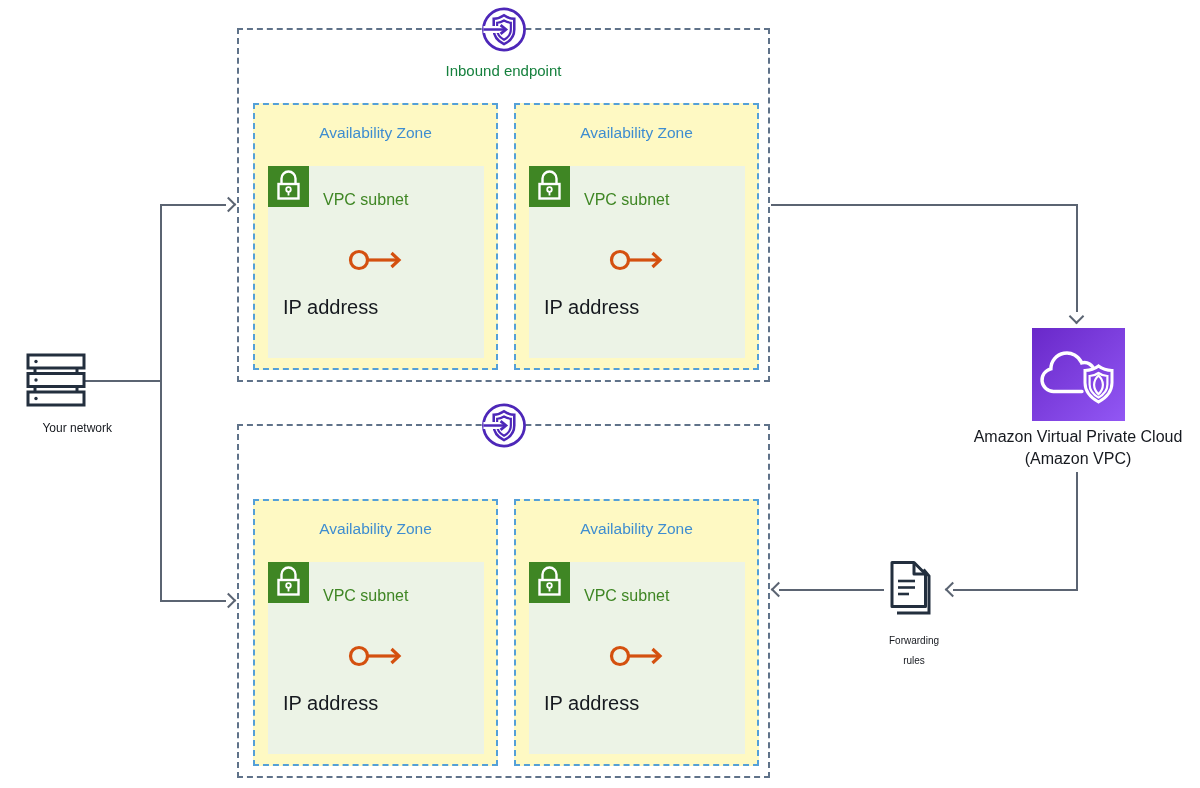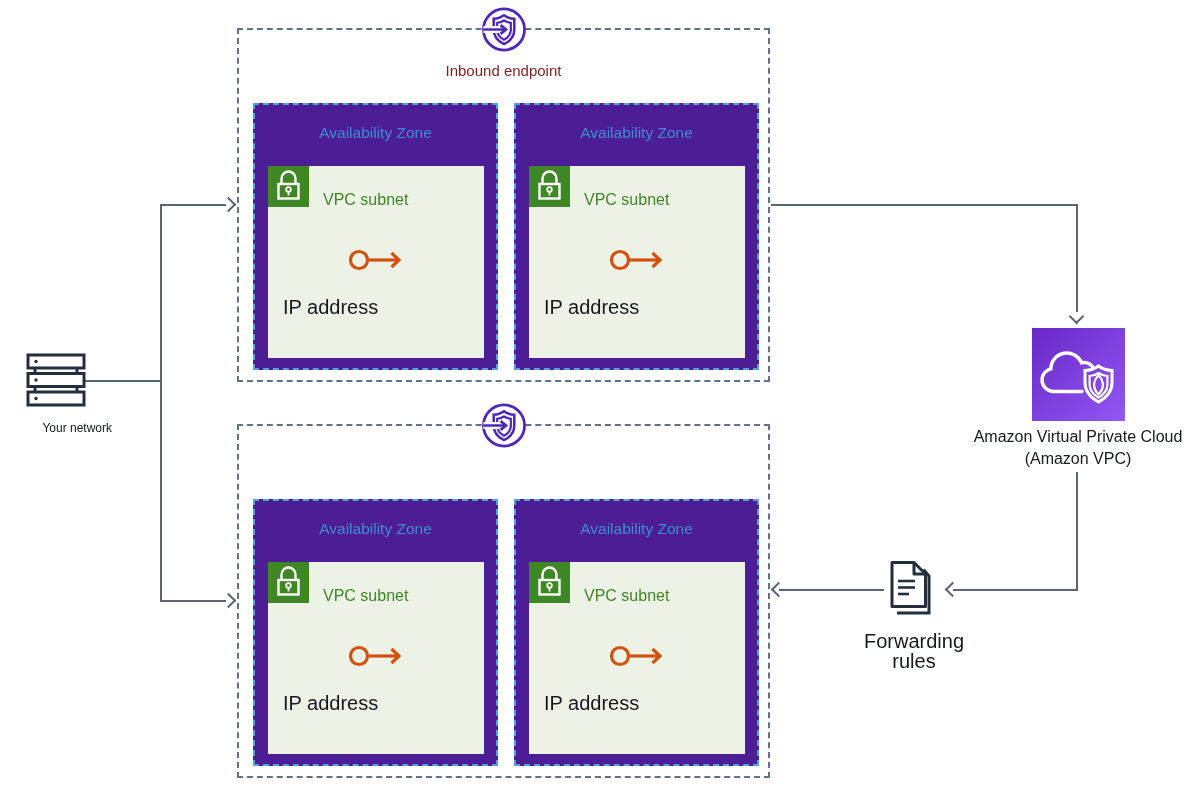--- a/index.html
+++ b/index.html
@@ -4,26 +4,26 @@
 <style>
   * { margin:0; padding:0; box-sizing:border-box; }
   html,body { background:#ffffff; }
   body { font-family:"Liberation Sans", sans-serif; color:#16191f; }
   .canvas { position:relative; width:1200px; height:788px; background:#fff; overflow:hidden; }
 
   
   .ep-box { position:absolute; left:237px; width:533px; height:354px; border:2px dashed #5f7289; background:#fff; }
   .ep-inbound { top:28px; }
   .ep-outbound { top:424px; }
-  .ep-label { position:absolute; top:32px; left:0; width:100%; text-align:center; font-size:15px; color:#7f1d1d; }
+  .ep-label { position:absolute; top:32px; left:0; width:100%; text-align:center; font-size:15px; color:#15803d; }
 
   .ep-icon { position:absolute; top:-24px; left:50%; transform:translateX(-50%); width:47px; height:47px; }
 
   
-  .az-box { position:absolute; top:73px; width:245px; height:267px; border:2px dashed #54a0d8; background:#4c1d95; }
+  .az-box { position:absolute; top:73px; width:245px; height:267px; border:2px dashed #54a0d8; background:#fef9c3; }
   .az-1 { left:14px; }
   .az-2 { left:275px; }
   .az-label { margin-top:19px; text-align:center; font-size:15.5px; color:#3e8dd0; }
 
   
   .subnet-box { position:absolute; left:13px; top:61px; width:216px; height:192px; background:#ecf3e6; }
   .lock-sq { position:absolute; left:0; top:0; width:41px; height:41px; background:#3f8624; }
   .subnet-label { position:absolute; left:55px; top:10px; font-size:16px; color:#3f8624;margin-top:15px; }
   .ip-icon { position:absolute; left:50%; transform:translateX(-50%); top:79px; width:56px; height:30px; }
   .ip-label { position:absolute; left:15px; top:130px; width:100%; text-align:left; font-size:20px; color:#16191f; }
@@ -31,21 +31,21 @@
   
   .net-icon { position:absolute; left:25px; top:352px; width:62px; height:56px; }
   .net-label { position:absolute; left:0px; top:421px; width:112px; text-align:right; font-size:12px; }
 
   
   .vpc-icon { position:absolute; left:1032px; top:328px; width:93px; height:93px; }
   .vpc-label { position:absolute; left:950px; top:426px; width:256px; text-align:center; font-size:16px; line-height:22px; }
 
   
   .fwd-icon { position:absolute; left:884px; top:560px; width:56px; height:60px; }
-  .fwd-label { position:absolute; left:858px; top:631px; width:112px; text-align:center; font-size:20px; line-height:20px; }
+  .fwd-label { position:absolute; left:858px; top:631px; width:112px; text-align:center; font-size:10px; line-height:20px; }
 
   
   .ln { position:absolute; background:#5b6472; }
   .chev { position:absolute; width:11px; height:11px; border-top:2px solid #5b6472; border-right:2px solid #5b6472; }
   .chev-r { transform:rotate(45deg); }
   .chev-d { transform:rotate(135deg); }
   .chev-l { transform:rotate(225deg); }
 </style>
 </head>
 <body>

